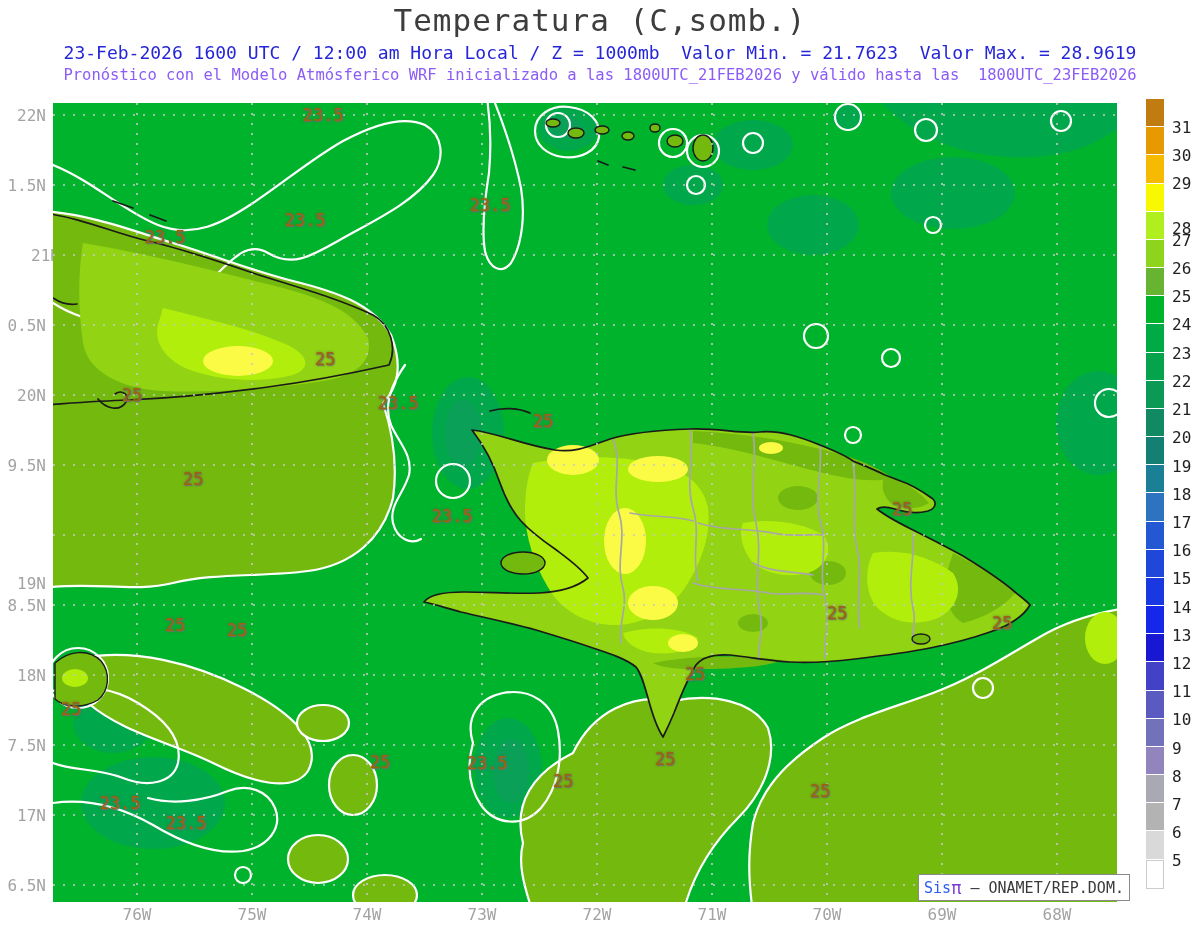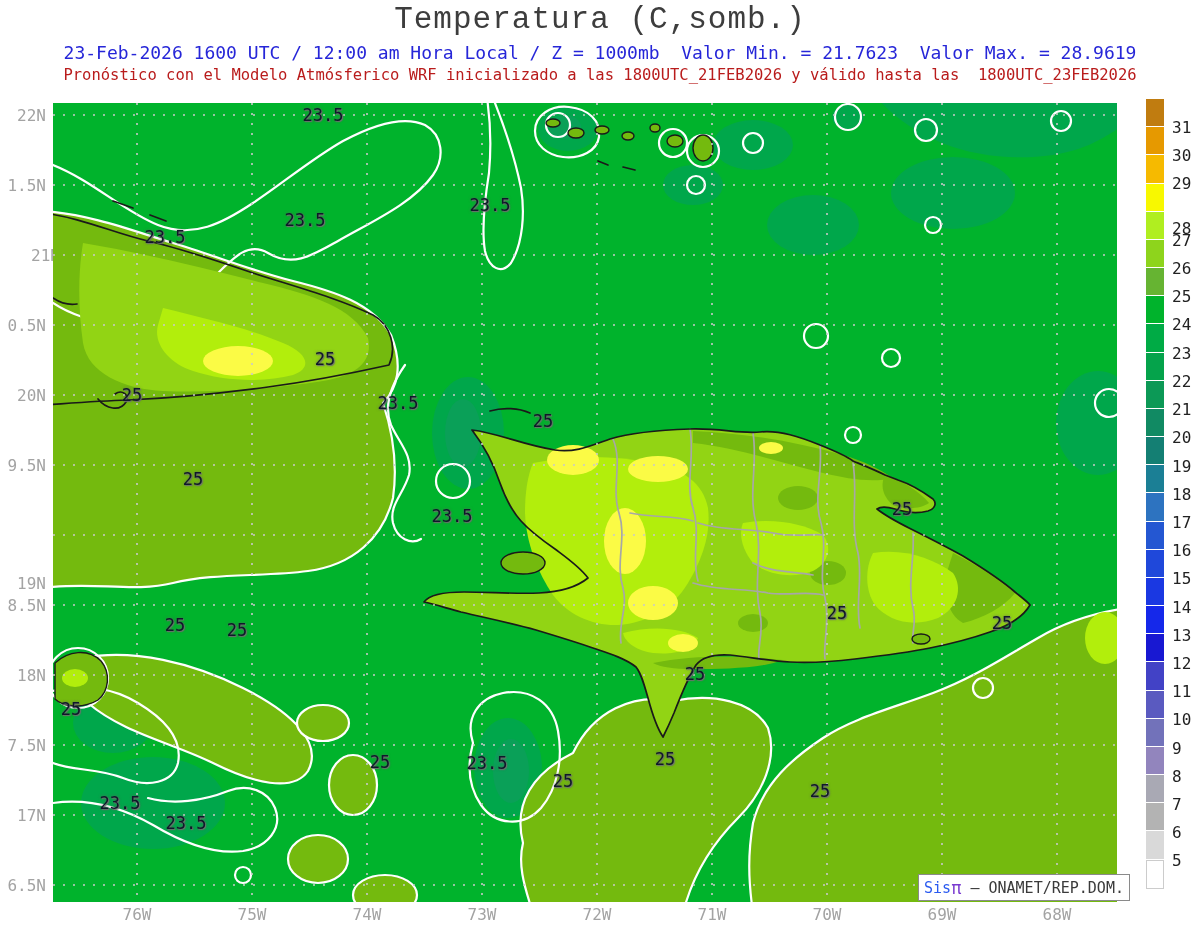--- a/index.html
+++ b/index.html
@@ -1,40 +1,40 @@
 <!DOCTYPE html>
 <html style="--ocean: #00b32c; --sea_dark: #00a74b; --sea_teal: #0aa058; --olive: #74ba0e; --ltgreen: #92d414; --chartreuse: #b2ee0c; --yellow: #fbfb45; --coast: #1a1a1a; --admin: #a7a7a7; --contour: #ffffff; --grid_dots: #c9c9c9;"><head>
 <meta charset="utf-8">
 <style>
   html,body{margin:0;padding:0;background:#fff;}
   .page{position:relative;width:1200px;height:927px;background:#fff;overflow:hidden;
         font-family:"DejaVu Sans Mono","Liberation Mono",monospace;}
   .title{position:absolute;top:2px;left:0;width:1200px;text-align:center;
-         font-size:31px;color:#3d3d3d;letter-spacing:1px;white-space:pre;font-family:Liberation Mono, monospace;}
+         font-size:31px;color:#3d3d3d;letter-spacing:1px;white-space:pre;}
   .sub1{position:absolute;top:42px;left:0;width:1200px;text-align:center;
         font-size:18px;color:#2626d8;white-space:pre;}
   .sub2{position:absolute;top:66px;left:0;width:1200px;text-align:center;
-        font-size:15.5px;color:#b91c1c;white-space:pre;}
+        font-size:15.5px;color:#8b5cf6;white-space:pre;}
   .map{position:absolute;left:53px;top:103px;width:1064px;height:799px;overflow:hidden;}
   .map svg{position:absolute;left:0;top:0;}
   
   .ocean{fill:var(--ocean);}
   .sd{fill:var(--sea_dark);}
   .sd2{fill:var(--sea_teal);}
   .t25{fill:var(--olive);stroke:var(--contour);stroke-width:2.2;stroke-linejoin:round;}
   .olv{fill:var(--olive);stroke:none;}
   .land{fill:var(--ltgreen);stroke:none;}
   .chx{fill:var(--chartreuse);stroke:none;}
   .yel{fill:var(--yellow);stroke:none;}
   .coast{fill:none;stroke:var(--coast);stroke-width:1.7;stroke-linejoin:round;stroke-linecap:round;}
   .coastf{fill:var(--olive);stroke:var(--coast);stroke-width:1.4;}
   .adm{fill:none;stroke:var(--admin);stroke-width:1.7;stroke-linecap:round;}
   .c235{fill:none;stroke:var(--contour);stroke-width:2.2;stroke-linecap:round;stroke-linejoin:round;}
   .grid line{stroke:var(--grid_dots);stroke-width:1.6;stroke-dasharray:2 8;}
-  .clabel{position:absolute;transform:translate(-50%,-50%);font-size:17px;color:#0f172a;
+  .clabel{position:absolute;transform:translate(-50%,-50%);font-size:17px;color:#a16207;
           white-space:nowrap;text-shadow:1px 1px 1px #6f6f6f,0 0 3px rgba(90,90,90,.85);}
   .latlab{position:absolute;left:0;width:46px;text-align:right;transform:translateY(-50%);
           font-size:16px;color:#a3a3a3;}
   .lonlab{position:absolute;top:905px;transform:translateX(-50%);
           font-size:16px;color:#a3a3a3;}
   .cbar{position:absolute;left:1146px;top:99px;width:18px;height:790px;
         display:flex;flex-direction:column;}
   .cbar .cell{flex:1;border-bottom:1px solid #fff;}
   .cbar .cell:last-child{border:1px solid #ccc;}
   .cticks{position:absolute;left:0;top:0;}

